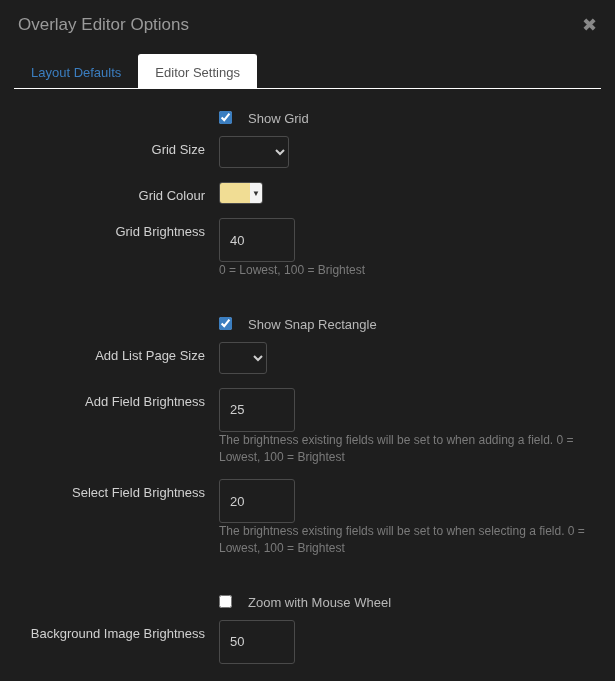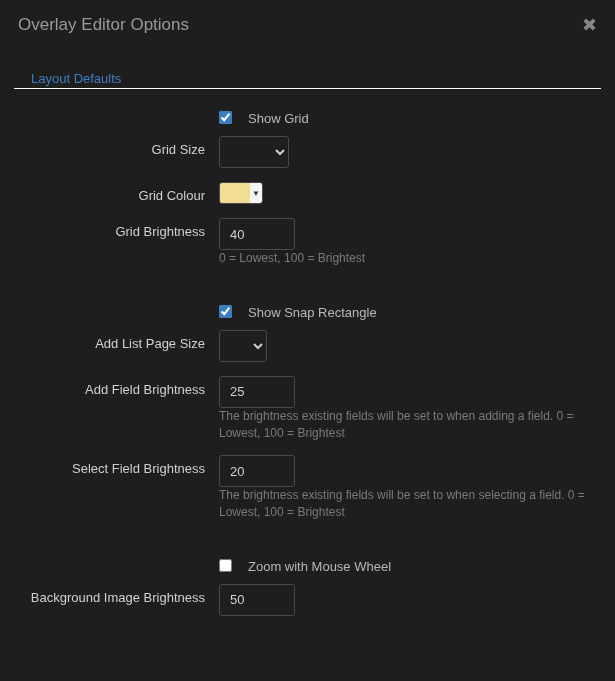--- a/index.html
+++ b/index.html
@@ -43,21 +43,21 @@
   .tabs {
     display: flex;
     border-bottom: 1px solid #ffffff;
     margin-top: 6px;
   }
   .tab {
     padding: 10px 16px 9px 16px;
     font-size: 13px;
     cursor: pointer;
     position: relative;
-    top: 7px;
+    top: 1px;
     border: 1px solid transparent;
     border-bottom: none;
     border-top-left-radius: 3px;
     border-top-right-radius: 3px;
   }
   .tab-inactive {
     color: #3b7ec0;
   }
   .tab-active {
     background: #ffffff;
@@ -112,21 +112,21 @@
   select.form-select.wide { width: 70px; }
   select.form-select.narrow { width: 48px; }
   input.form-input {
     background: #1e1e1e;
     color: #cfcfcf;
     border: 1px solid #4a4a4a;
     border-radius: 3px;
     padding: 6px 10px;
     font-size: 13px;
     width: 76px;
-    height: 32px;
+    height: 44px;
   }
   .color-swatch {
     display: inline-flex;
     align-items: center;
     border: 1px solid #4a4a4a;
     border-radius: 3px;
     height: 22px;
     overflow: hidden;
     cursor: pointer;
     vertical-align: middle;
@@ -186,20 +186,21 @@
 
   <div class="modal-header">
     <div class="modal-title">Overlay Editor Options</div>
     <div class="close-x">✖</div>
   </div>
 
   <div class="modal-body">
 
     <div class="tabs">
       <div class="tab tab-inactive">Layout Defaults</div>
+      <div class="tab tab-active">Editor Settings</div>
     </div>
 
     <div class="form-area">
 
       <div class="form-row tight">
         <div class="form-label checkbox-pad"></div>
         <div class="form-control-wrap">
           <label class="checkbox-line">
             <input type="checkbox" checked="" style="">
             <span>Show Grid</span>

